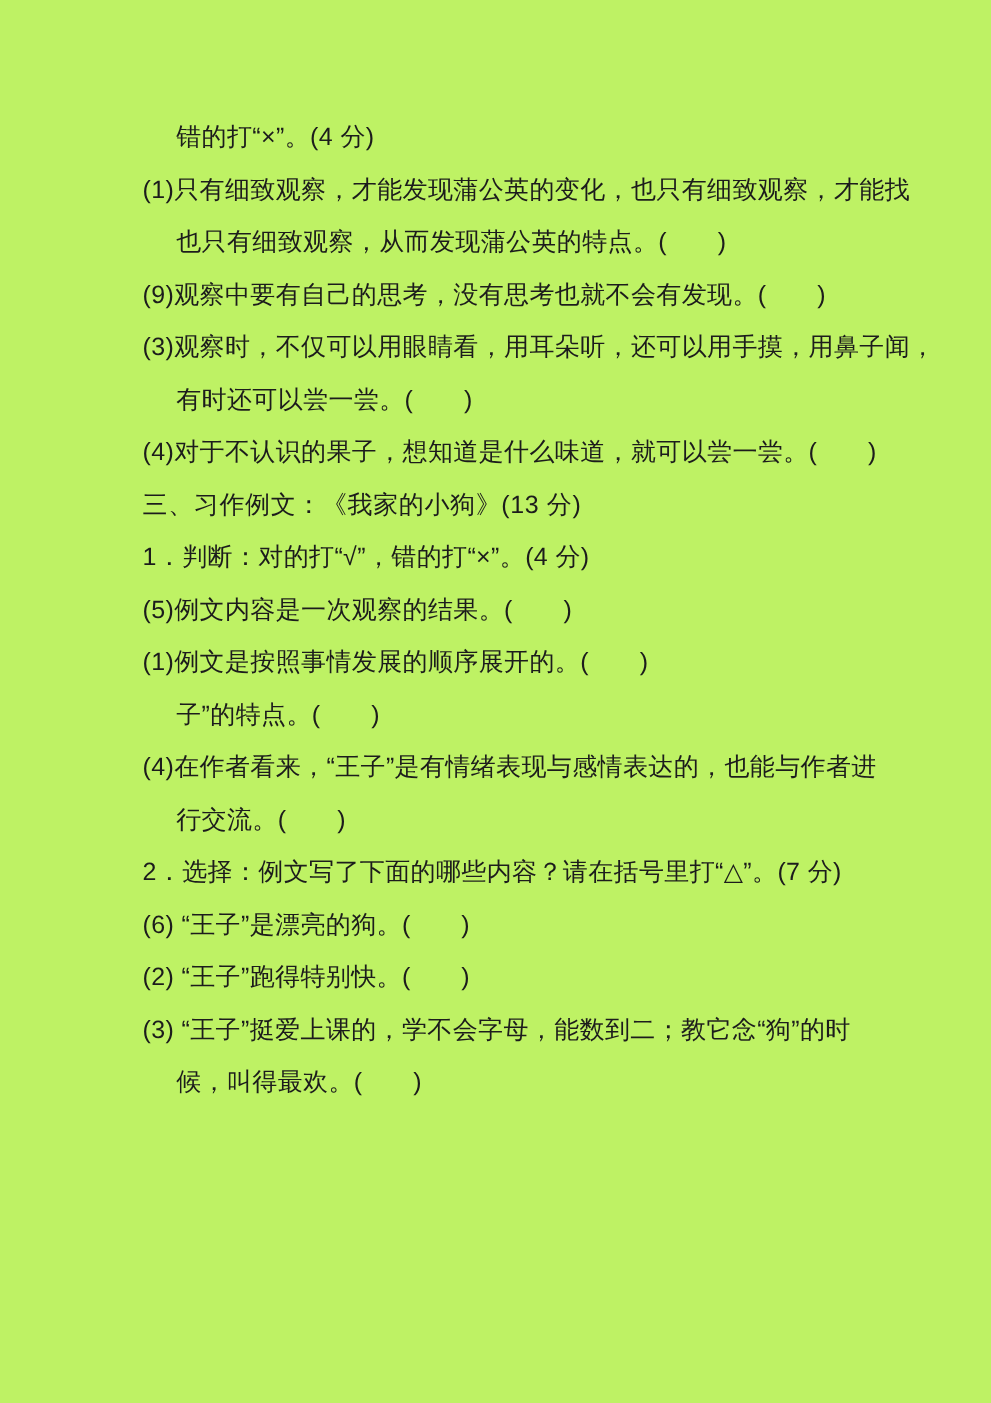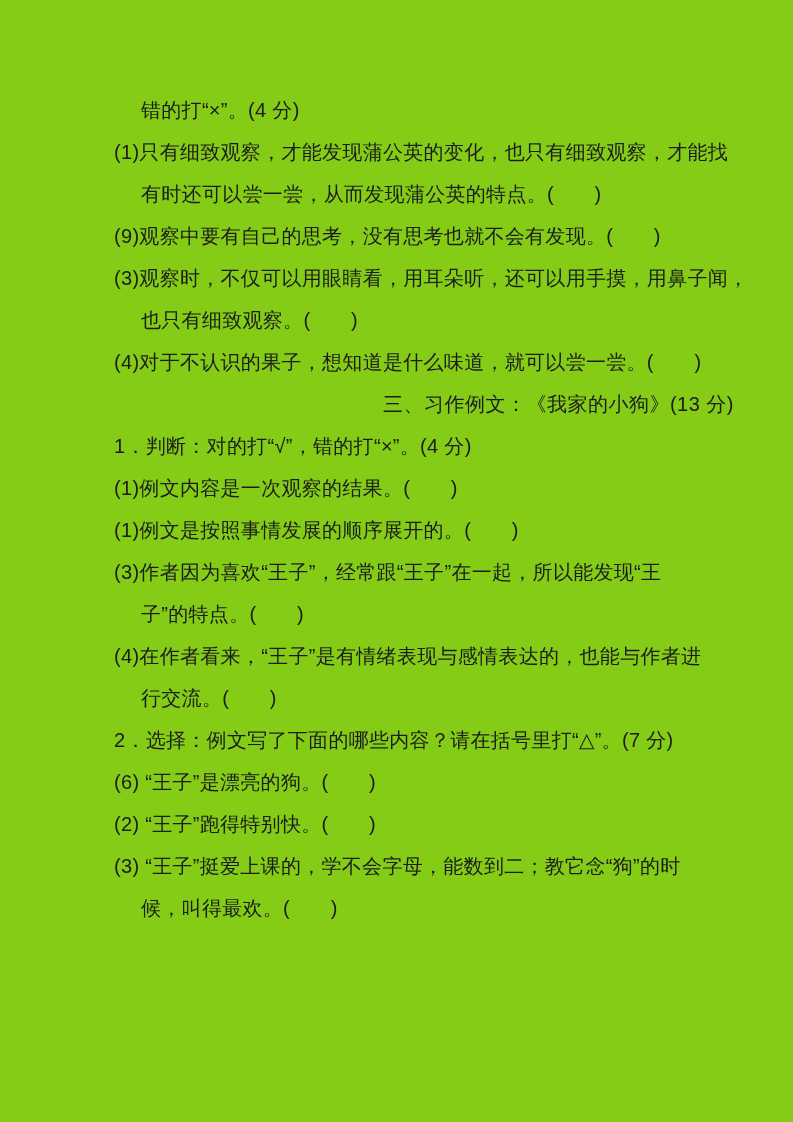--- a/index.html
+++ b/index.html
@@ -7,61 +7,60 @@
     width: 793px;
     height: 1122px;
     background: #ffffff;
     font-family: "Liberation Sans", "DejaVu Sans", sans-serif;
     overflow: hidden;
   }
   .page {
     position: relative;
     width: 793px;
     height: 1122px;
-    background: #84cc16;
+    background: #bef264;
   }
   .text-block {
     position: absolute;
     left: 114px;
     top: 89px;
     width: 620px;
     color: #1c1c1c;
   }
   .line {
     font-size: 20px;
     line-height: 42px;
     height: 42px;
     white-space: nowrap;
     letter-spacing: 0.3px;
     text-align: left;
   }
   
   .line.cont { padding-left: 27px; }
-  .line.heading { letter-spacing: 0.5px; text-align: right; }
+  .line.heading { letter-spacing: 0.5px; }
 </style>
 </head>
 <body>
 
 <div class="page">
   <div class="text-block">
 
     <div class="line cont">错的打“×”。(4 分)</div>
     <div class="line item">(1)只有细致观察，才能发现蒲公英的变化，也只有细致观察，才能找</div>
-    <div class="line cont">有时还可以尝一尝，从而发现蒲公英的特点。(　　)</div>
+    <div class="line cont">也只有细致观察，从而发现蒲公英的特点。(　　)</div>
     <div class="line item">(9)观察中要有自己的思考，没有思考也就不会有发现。(　　)</div>
     <div class="line item">(3)观察时，不仅可以用眼睛看，用耳朵听，还可以用手摸，用鼻子闻，</div>
-    <div class="line cont">也只有细致观察。(　　)</div>
+    <div class="line cont">有时还可以尝一尝。(　　)</div>
     <div class="line item">(4)对于不认识的果子，想知道是什么味道，就可以尝一尝。(　　)</div>
 
     <div class="line item heading">三、习作例文：《我家的小狗》(13 分)</div>
 
     <div class="line item">1．判断：对的打“√”，错的打“×”。(4 分)</div>
-    <div class="line item">(1)例文内容是一次观察的结果。(　　)</div>
+    <div class="line item">(5)例文内容是一次观察的结果。(　　)</div>
     <div class="line item">(1)例文是按照事情发展的顺序展开的。(　　)</div>
-    <div class="line item">(3)作者因为喜欢“王子”，经常跟“王子”在一起，所以能发现“王</div>
     <div class="line cont">子”的特点。(　　)</div>
     <div class="line item">(4)在作者看来，“王子”是有情绪表现与感情表达的，也能与作者进</div>
     <div class="line cont">行交流。(　　)</div>
 
     <div class="line item">2．选择：例文写了下面的哪些内容？请在括号里打“△”。(7 分)</div>
     <div class="line item">(6) “王子”是漂亮的狗。(　　)</div>
     <div class="line item">(2) “王子”跑得特别快。(　　)</div>
     <div class="line item">(3) “王子”挺爱上课的，学不会字母，能数到二；教它念“狗”的时</div>
     <div class="line cont">候，叫得最欢。(　　)</div>
 

